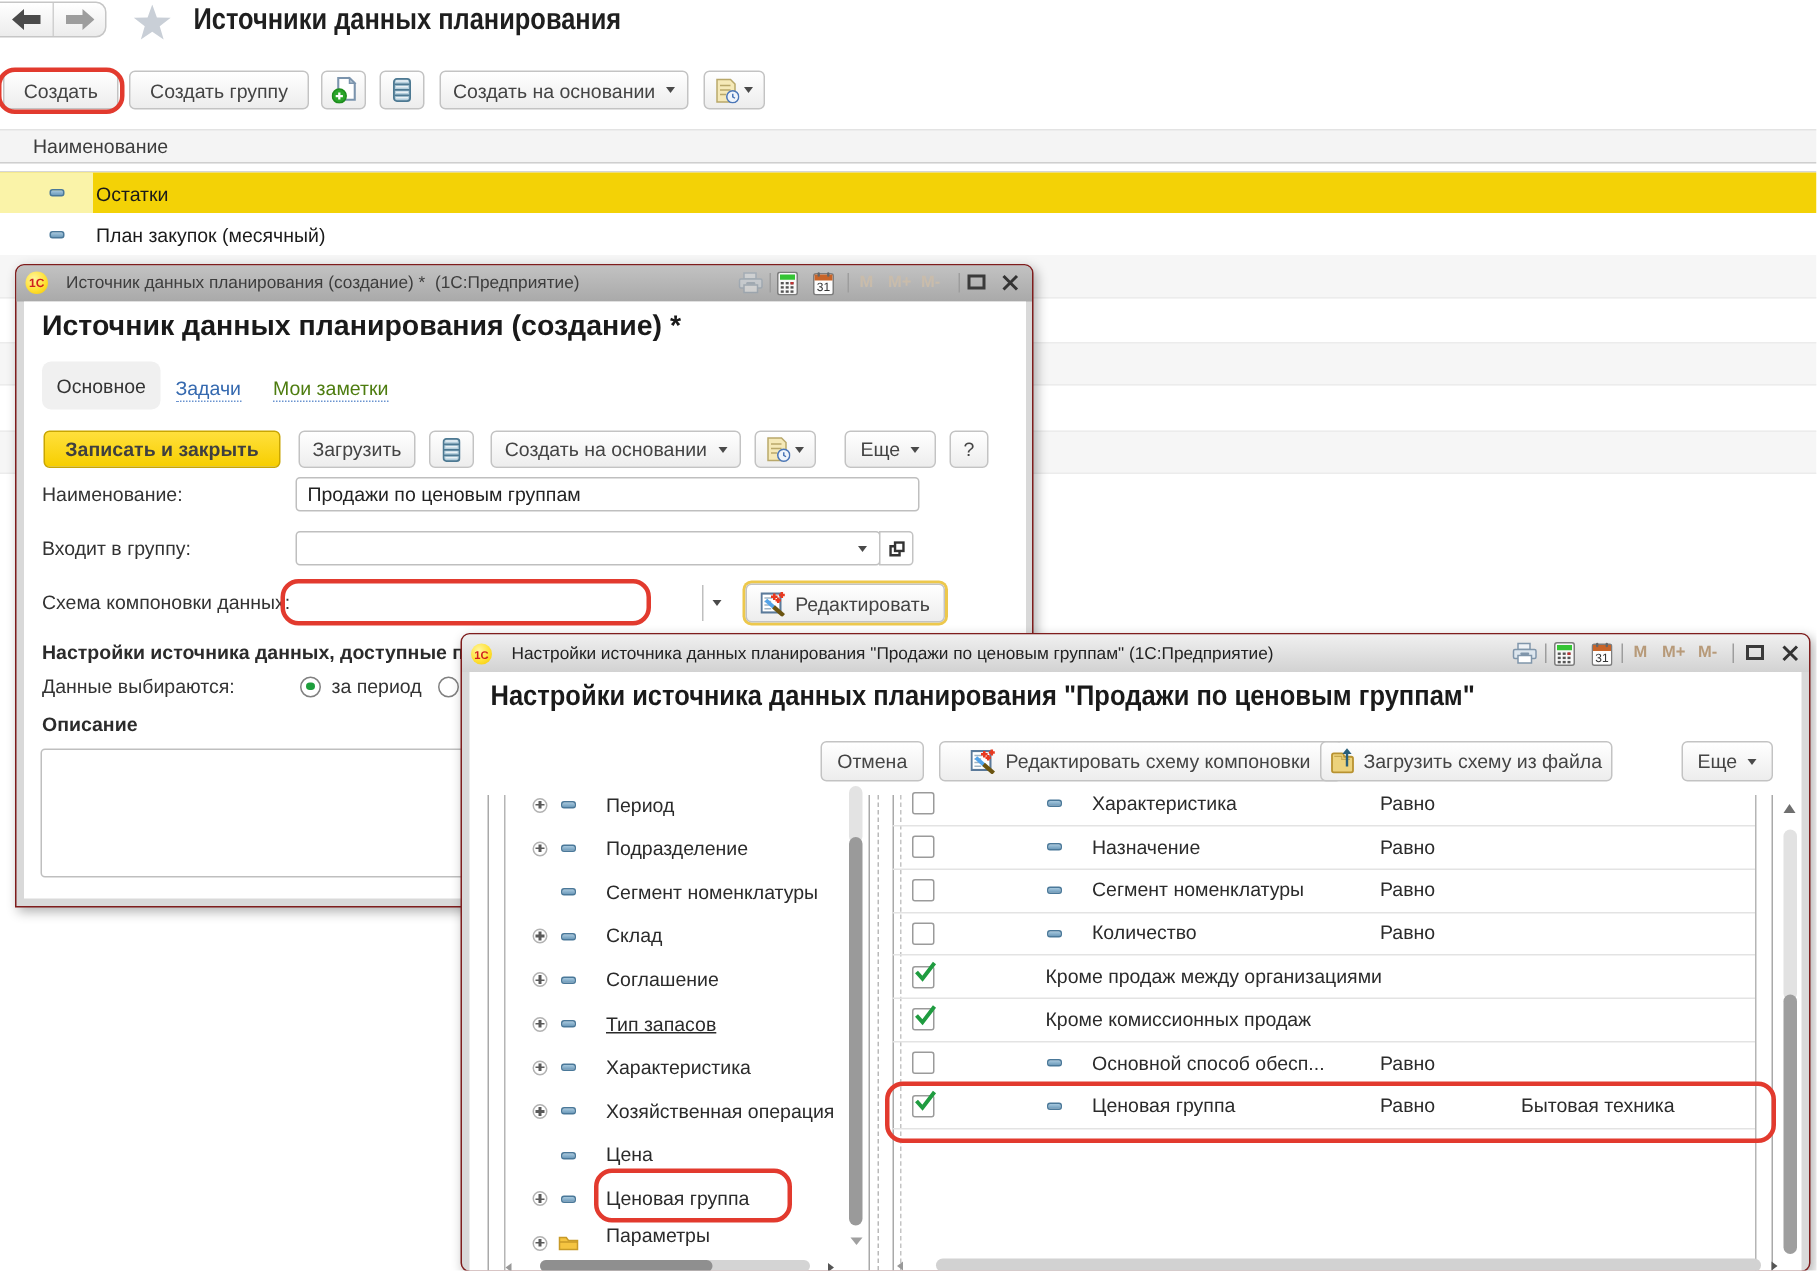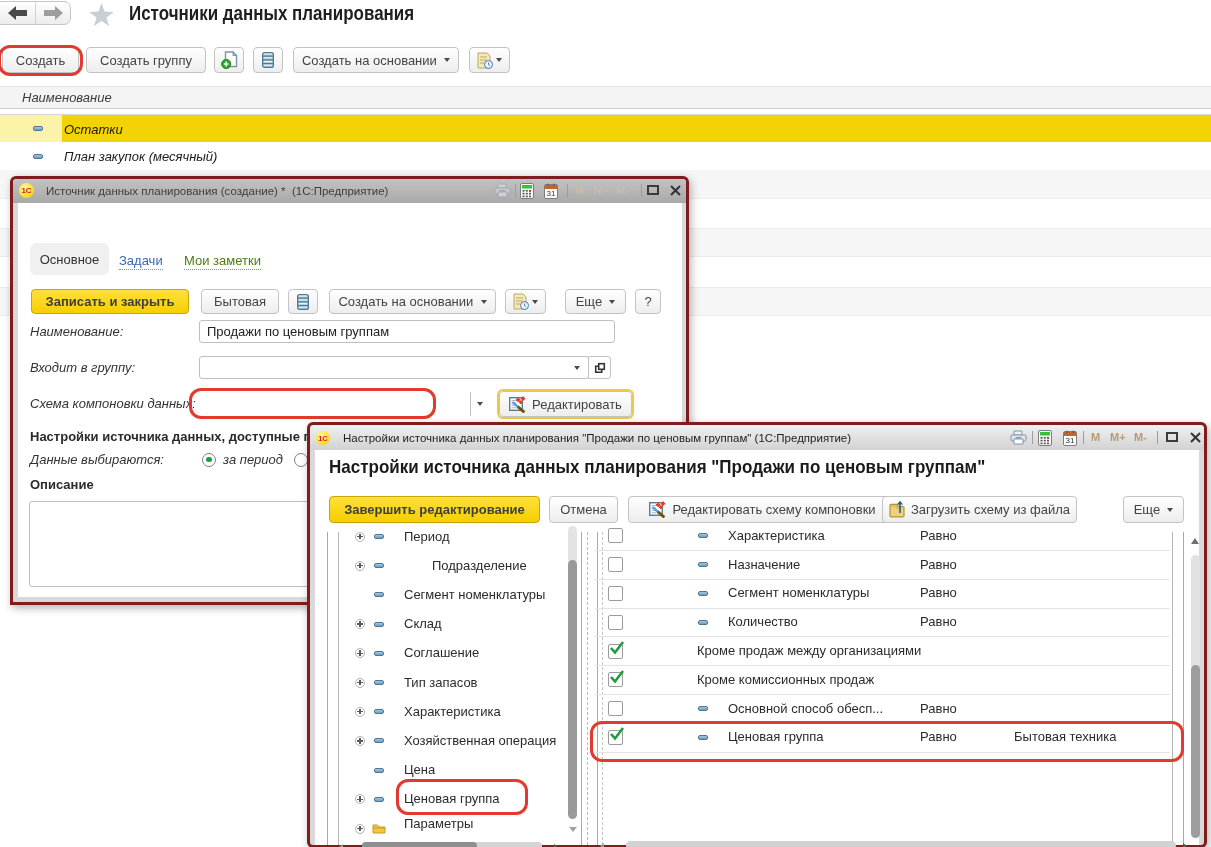--- a/index.html
+++ b/index.html
@@ -6,23 +6,23 @@
 html,body { width:1211px; height:847px; overflow:hidden; }
 body { position:relative; font-family:"Liberation Sans",sans-serif; background:#fff; color:#333; }
 .abs { position:absolute; }
 .btn { position:absolute; border:1px solid #c3c3c3; border-radius:4px;
   background:linear-gradient(#ffffff,#ededed); color:#444; font-size:13px;
   display:flex; align-items:center; justify-content:center; white-space:nowrap; }
 .btn-y { border:1px solid #c9a602; background:linear-gradient(#ffe03c,#f7ce00); font-weight:bold; color:#3f3f3f; }
 .oval { position:absolute; border:3px solid #e23a2e; border-radius:12px; z-index:40; }
 .dash { position:absolute; width:10px; height:5px; background:linear-gradient(#a6c8de,#6f9cbc); border:1px solid #4a7899; border-radius:2px; }
 .arrdn { display:inline-block; width:0; height:0; border-left:3.5px solid transparent; border-right:3.5px solid transparent; border-top:4.5px solid #4a4a4a; }
-.lbl { position:absolute; font-size:13px; color:#333; white-space:nowrap;font-style:italic; }
+.lbl { position:absolute; font-size:13px; color:#333; white-space:nowrap; }
 .inp { position:absolute; border:1px solid #bfbfbf; border-radius:3px; background:#fff; font-size:13px; color:#222; display:flex; align-items:center; }
-.win { position:absolute; border:3px solid #7f1d1d; background:#d9d9d9; border-radius:6px 6px 0 0; box-shadow:2px 3px 8px rgba(0,0,0,.3); }
+.win { position:absolute; border:1px solid #7f1d1d; background:#d9d9d9; border-radius:6px 6px 0 0; box-shadow:2px 3px 8px rgba(0,0,0,.3); }
 .tbar { position:absolute; left:0; top:0; right:0; height:24px; border-radius:5px 5px 0 0; display:flex; align-items:center; }
 .tb1 { background:linear-gradient(#c2c2c2,#a9a9a9); }
 .tb2 { background:linear-gradient(#f0f0f0,#d2d2d2); }
 .onec { position:absolute; border-radius:50%; background:radial-gradient(circle at 38% 32%,#fff6a0,#ffe135 55%,#f2c500); display:flex; align-items:center; justify-content:center; font-weight:bold; color:#d01f1f; }
 .ttext { font-size:11.5px; color:#333; white-space:nowrap; }
 .treetxt { position:absolute; font-size:13px; color:#2b2b2b; white-space:nowrap; }
 .rowline { position:absolute; height:1px; background:#e3e3e3; }
 .cb { position:absolute; width:15px; height:15px; border:1px solid #9b9b9b; border-radius:2px; background:#fff; }
 .plus { position:absolute; width:10px; height:10px; border:1px solid #b2b2b2; border-radius:50%; background:#fff; }
 .plus:before { content:""; position:absolute; left:1.2px; top:3.4px; width:5.6px; height:1.3px; background:#5a5a5a; }
@@ -128,26 +128,27 @@
         <span class="abs" style="left:603px;top:5px;font-size:11px;font-weight:bold;color:#c9bcab;">M-</span>
         <span class="abs" style="left:628px;top:5px;width:1px;height:13px;background:#9d9d9d;"></span>
         <span class="abs" style="left:634px;top:6px;width:12px;height:10px;border:2px solid #3a3a3a;"></span>
         <svg class="abs" style="left:657px;top:6px;" width="11" height="11" viewBox="0 0 11 11">
           <path d="M1 1 L10 10 M10 1 L1 10" stroke="#333" stroke-width="2"></path>
         </svg>
       </div>
   </div>
   <div class="abs" style="left:5px;top:24px;right:4px;bottom:5px;background:#fff;"></div>
 
+  <div class="abs" style="left:17px;top:30px;font-size:19px;font-weight:bold;color:#1a1a1a;white-space:nowrap;">Источник данных планирования (создание) *</div>
   <div class="abs" style="left:17px;top:64px;width:79px;height:32px;background:#f0f0f0;border-radius:6px;display:flex;align-items:center;justify-content:center;font-size:13px;color:#333;">Основное</div>
   <div class="abs" style="left:106px;top:74px;font-size:13px;color:#3569af;border-bottom:1px dotted #6a93cf;padding-bottom:1px;">Задачи</div>
   <div class="abs" style="left:171px;top:74px;font-size:13px;color:#4d7c0f;border-bottom:1px dotted #6a93cf;padding-bottom:1px;">Мои заметки</div>
 
   <div class="btn btn-y" style="left:18px;top:110px;width:158px;height:25px;">Записать и закрыть</div>
-  <div class="btn" style="left:188px;top:110px;width:78px;height:25px;">Бытовая</div>
+  <div class="btn" style="left:188px;top:110px;width:78px;height:25px;">Загрузить</div>
   <div class="btn" style="left:275px;top:110px;width:30px;height:25px;">
     <svg width="12" height="16" viewBox="0 0 12 16">
         <rect x="0.6" y="0.6" width="10.8" height="14.8" rx="2" fill="#b5cfdd" stroke="#4d7992" stroke-width="1.2"></rect>
         <path d="M1 4.2 h10 M1 7.9 h10 M1 11.6 h10" stroke="#4d7992" stroke-width="1.2"></path>
         <path d="M2 2 h8 M2 5.8 h8 M2 9.5 h8 M2 13.2 h8" stroke="#ffffff" stroke-width="1" opacity="0.7"></path>
       </svg>
   </div>
   <div class="btn" style="left:316px;top:110px;width:167px;height:25px;">Создать на основании&nbsp;&nbsp;<span class="arrdn"></span></div>
   <div class="btn" style="left:492px;top:110px;width:41px;height:25px;">
     <svg width="16" height="17" viewBox="0 0 16 17">
@@ -248,21 +249,20 @@
         <span class="abs" style="left:847px;top:6px;width:1px;height:13px;background:#9d9d9d;"></span>
         <span class="abs" style="left:856px;top:7px;width:12px;height:10px;border:2px solid #3a3a3a;"></span>
         <svg class="abs" style="left:880px;top:7px;" width="11" height="11" viewBox="0 0 11 11">
           <path d="M1 1 L10 10 M10 1 L1 10" stroke="#333" stroke-width="2"></path>
         </svg>
       </div>
   </div>
   <div class="abs" style="left:5px;top:25px;right:5px;bottom:0;background:#fff;"></div>
 
   <div class="abs" style="left:19px;top:31px;font-size:19px;font-weight:bold;color:#1a1a1a;transform:scaleX(0.895);transform-origin:left top;white-space:nowrap;">Настройки источника данных планирования "Продажи по ценовым группам"</div>
-  <div class="btn btn-y" style="left:19px;top:71px;width:211px;height:27px;">Завершить редактирование</div>
   <div class="btn" style="left:239px;top:71px;width:69px;height:27px;">Отмена</div>
   <div class="btn" style="left:318px;top:71px;width:269px;height:27px;">
     <svg width="17" height="17" viewBox="0 0 17 17" style="margin-right:6px;">
         <rect x="0.7" y="1.7" width="12.6" height="12.6" fill="#ffffff" stroke="#5b7a9a" stroke-width="1.4"></rect>
         <path d="M2.6 4.6 h5.5 M2.6 7 h4.5 M2.6 9.4 h5.5 M2.6 11.8 h4.5" stroke="#9fb4c4" stroke-width="1"></path>
         <path d="M3.6 6.1 L9 10.9" stroke="#54a3e8" stroke-width="2.6"></path>
         <path d="M8.7 10.6 L15.4 16.4" stroke="#6b5410" stroke-width="2.8"></path>
         <g stroke="#e8391f" stroke-width="1.7">
           <path d="M9.2 1.6 v4.4 M7 3.8 h4.4"></path>
           <path d="M14.2 0.6 v4 M12.2 2.6 h4"></path>
@@ -309,32 +309,32 @@
   <div class="abs" style="left:290px;top:418px;width:0;height:0;border-top:3.5px solid transparent;border-bottom:3.5px solid transparent;border-right:4.5px solid #999;"></div>
   <div class="abs" style="left:873px;top:418px;width:0;height:0;border-top:3.5px solid transparent;border-bottom:3.5px solid transparent;border-left:4.5px solid #555;"></div>
 </div>
 
 <div id="tree" style="position:absolute;z-index:22;left:0;top:0;">
     <div class="plus" style="left:355px;top:531.5px;"></div>
     <div class="dash" style="left:374px;top:534px;"></div>
     <div class="treetxt" style="left:404px;top:528.5px;">Период</div>
     <div class="plus" style="left:355px;top:560.7px;"></div>
     <div class="dash" style="left:374px;top:563.2px;"></div>
-    <div class="treetxt" style="left:404px;top:557.7px;margin-left:28px;">Подразделение</div>
+    <div class="treetxt" style="left:404px;top:557.7px;">Подразделение</div>
     <div class="dash" style="left:374px;top:592.4px;"></div>
     <div class="treetxt" style="left:404px;top:586.9px;">Сегмент номенклатуры</div>
     <div class="plus" style="left:355px;top:619.1px;"></div>
     <div class="dash" style="left:374px;top:621.6px;"></div>
     <div class="treetxt" style="left:404px;top:616.1px;">Склад</div>
     <div class="plus" style="left:355px;top:648.3px;"></div>
     <div class="dash" style="left:374px;top:650.8px;"></div>
     <div class="treetxt" style="left:404px;top:645.3px;">Соглашение</div>
     <div class="plus" style="left:355px;top:677.5px;"></div>
     <div class="dash" style="left:374px;top:680px;"></div>
-    <div class="treetxt" style="left:404px;top:674.5px;">Тип запасов</div>
+    <div class="treetxt" style="left:404px;top:674.5px;text-decoration:underline;">Тип запасов</div>
     <div class="plus" style="left:355px;top:706.7px;"></div>
     <div class="dash" style="left:374px;top:709.2px;"></div>
     <div class="treetxt" style="left:404px;top:703.7px;">Характеристика</div>
     <div class="plus" style="left:355px;top:735.9px;"></div>
     <div class="dash" style="left:374px;top:738.4px;"></div>
     <div class="treetxt" style="left:404px;top:732.9px;">Хозяйственная операция</div>
     <div class="dash" style="left:374px;top:767.6px;"></div>
     <div class="treetxt" style="left:404px;top:762.1px;">Цена</div>
     <div class="plus" style="left:355px;top:794.3px;"></div>
     <div class="dash" style="left:374px;top:796.8px;"></div>

